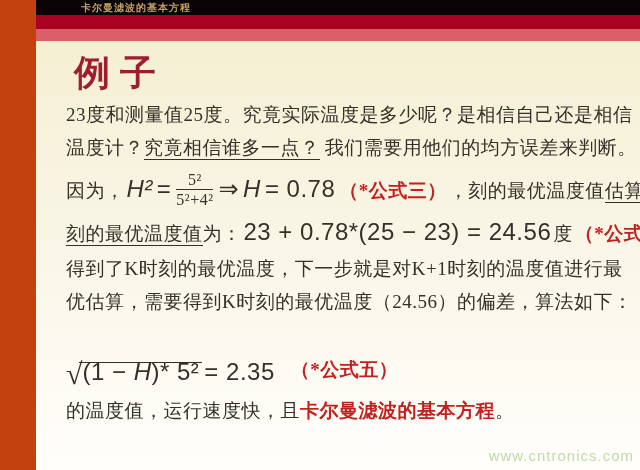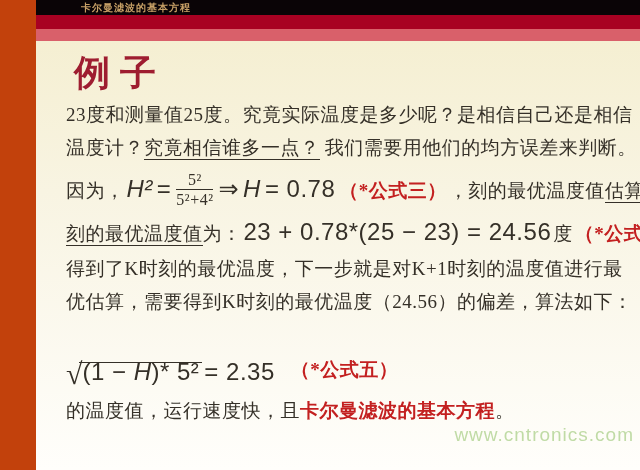--- a/index.html
+++ b/index.html
@@ -99,23 +99,23 @@
   .sqrtc {
     border-top: 1.7px solid var(--body-text, #353028);
     padding: 0 3px;
     margin-left: -3px;
   }
   .sqrtc .math { margin: 0; }
   .sqrtline .redlab { margin-left: 14px; position: relative; top: -4px; }
 
   .watermark {
     position: absolute;
-    right: 6px; bottom: 24px;
+    right: 6px; bottom: 6px;
     font-family: "Liberation Sans", sans-serif;
-    font-size: 19px;
+    font-size: 15px;
     color: var(--watermark-green, #c0dba6);
     letter-spacing: 1px;
   }
 </style>
 </head>
 <body>
 
 <div class="screen">
 
   <div class="topbar">

